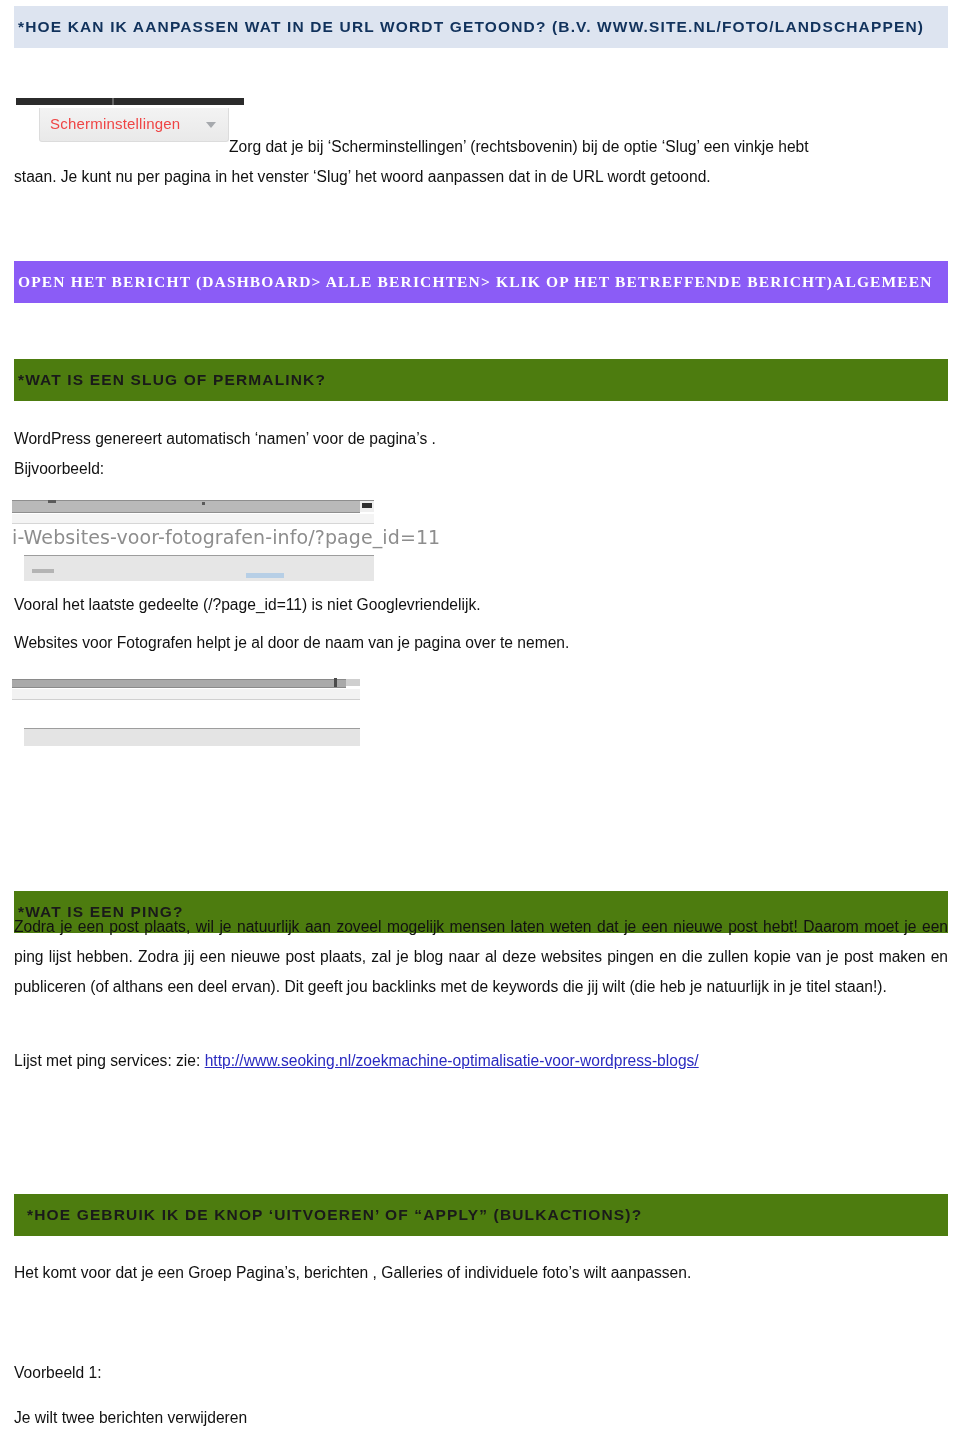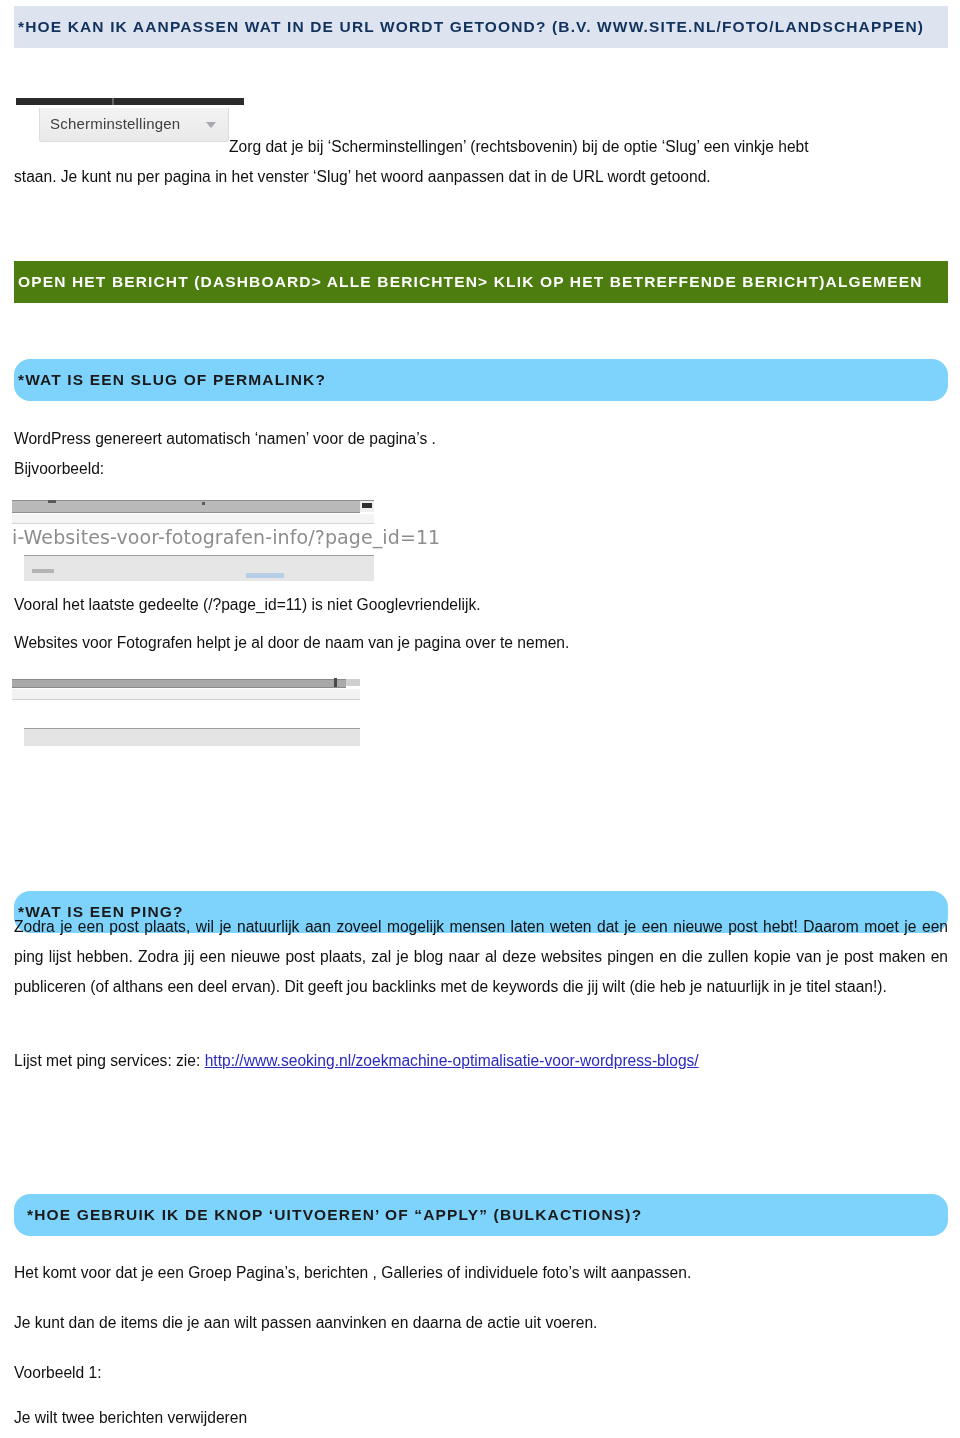--- a/index.html
+++ b/index.html
@@ -33,27 +33,27 @@
     letter-spacing: 1.15px;
     font-size: 15.5px;
     line-height: 28px;
     font-weight: 600;
   }
   .band-light {
     background: #dde4f0;
     color: #11325c;
   }
   .band-light-dark-text {
-    background: #7dd3fc;
+    background: #4d7c0f;
     color: #1a1a1a;
-    border-radius: 16px;
   }
   .band-blue {
-    background: #4d7c0f;
+    background: #8b5cf6;
     color: #ffffff;
+    font-family: Liberation Serif, serif;
   }
 
   
   .para {
     position: absolute;
     left: 14px;
     width: 934px;
     font-size: 15.6px;
     line-height: 30px;
     color: #111111;
@@ -95,21 +95,21 @@
     background: linear-gradient(#f3f3f3, #e9e9e9);
     border: 1px solid #dcdcdc;
     border-top: none;
     border-radius: 0 0 3px 3px;
     box-sizing: border-box;
   }
   .shot-scherm .btn-label {
     position: absolute;
     left: 34px; top: 17px;
     font-size: 15px;
-    color: #404040;
+    color: #ef4444;
     letter-spacing: .2px;
     white-space: nowrap;
   }
   .shot-scherm .caret {
     position: absolute;
     left: 190px; top: 24px;
     width: 0; height: 0;
     border-left: 5px solid transparent;
     border-right: 5px solid transparent;
     border-top: 6px solid #a6a9ad;
@@ -301,23 +301,20 @@
   </div>
 
   <div class="band band-light-dark-text" style="top:1194px;padding-left:13px;">
     <span>*HOE GEBRUIK IK DE KNOP ‘UITVOEREN’ OF “APPLY” (BULKACTIONS)?</span>
   </div>
 
   <div class="para" style="top:1258px;">
     <span>Het komt voor dat je een </span><span class="bold">Groep</span><span> Pagina’s, berichten , Galleries of individuele foto’s wilt aanpassen.</span>
   </div>
 
-  <div class="para" style="top:1308px;">
-    <span>Je kunt dan de items die je aan wilt passen aanvinken en daarna de actie uit voeren.</span>
-  </div>
 
   <div class="para" style="top:1358px;">
     <span>Voorbeeld 1:</span>
   </div>
 
   <div class="para" style="top:1403px;">
     <span>Je wilt twee berichten verwijderen</span>
   </div>
 
 </div>

